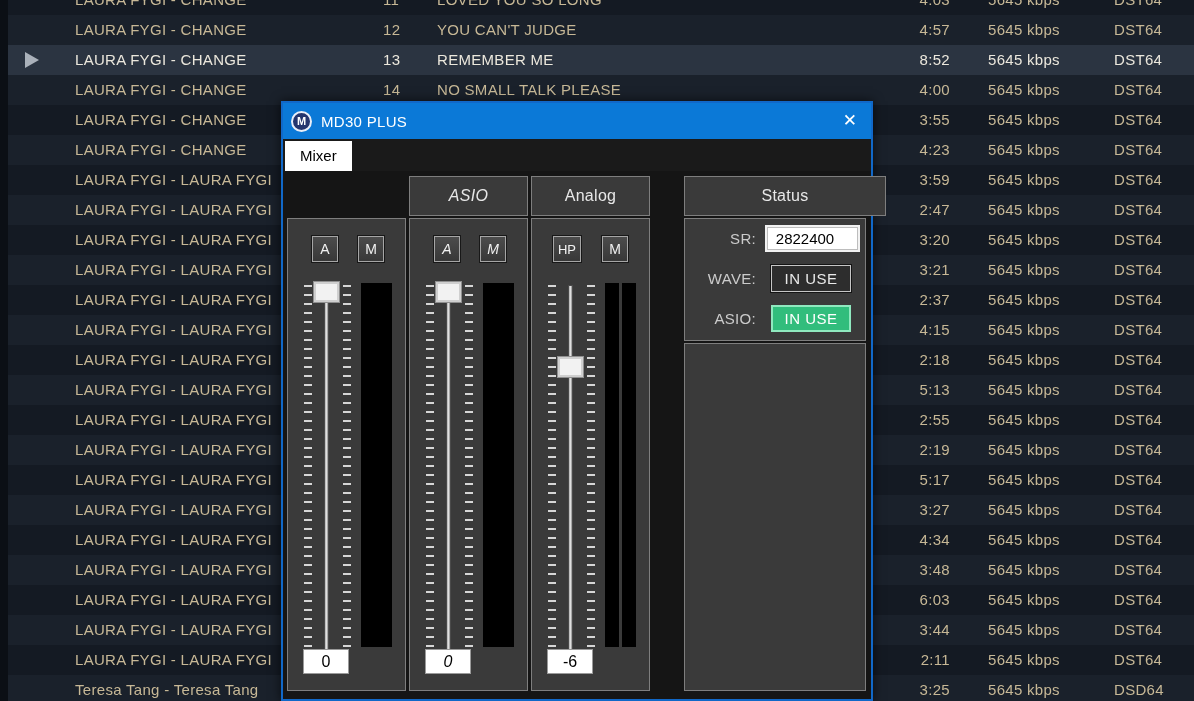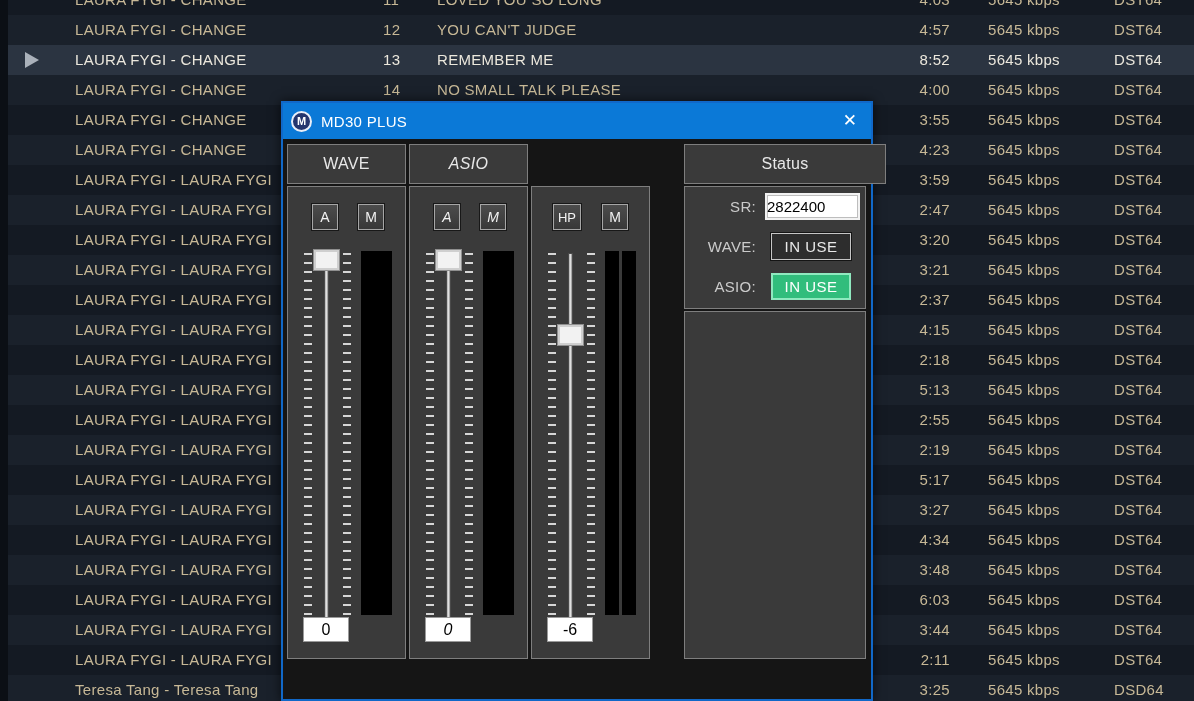--- a/index.html
+++ b/index.html
@@ -66,21 +66,21 @@
   .valuebox { position:absolute; left:15px; top:430px; width:46px; height:25px; background:#fff;
               border:1px solid #9a9a9a; color:#000; font-size:16px; text-align:center; line-height:23px; }
 
   .status-header { left:401px; top:5px; width:202px; height:40px; }
   .status-body   { left:401px; top:47px; width:182px; height:123px; }
   .status-extra  { left:401px; top:172px; width:182px; height:348px; }
   .srow { position:absolute; left:0; width:182px; height:27px; }
   .slabel { position:absolute; right:111px; color:#cbcbcb; font-size:15px; line-height:27px; letter-spacing:.3px; }
   .svalue { position:absolute; font-size:15px; letter-spacing:.5px; }
   .svalue.field { left:80px; width:95px; height:27px; background:#fff; border:2px solid #f2f2f2;
-                  box-shadow:inset 0 0 0 1px #bdbdbd; color:#000; text-align:left;
+                  box-shadow:inset 0 0 0 1px #bdbdbd; color:#000; text-align:center;
                   line-height:23px; padding-right:15px; letter-spacing:0; }
   .svalue.dark  { left:86px; width:80px; height:27px; background:#2d2d2d; border:1px solid #c6c6c6;
                   outline:1px solid #141414; color:#e9e9e9; text-align:center; line-height:25px; }
   .svalue.green { left:86px; width:80px; height:27px; background:#31bd7c; border:2px solid #8fe9bf;
                   color:#fff; text-align:center; line-height:23px; }
 </style>
 </head>
 <body>
 
 <div class="screen">
@@ -328,20 +328,23 @@
   <div class="left-edge"></div>
 
   <div class="dialog">
     <div class="titlebar">
       <span class="app-icon">
         <span>M</span>
       </span>
       <span class="dlg-title">MD30 PLUS</span>
       <span class="close-x">✕</span>
     </div>
+    <div class="tabstrip">
+      <span class="tab">Mixer</span>
+    </div>
     <div class="dlg-body">
       <div class="panelbox status-header hdr">
         <span>Status</span>
       </div>
       <div class="panelbox status-body">
   <div class="srow" style="top: 6px;">
     <span class="slabel">SR:</span>
     <span class="svalue field">2822400</span>
   </div>
 
@@ -351,23 +354,20 @@
   </div>
 
   <div class="srow" style="top: 86px;">
     <span class="slabel">ASIO:</span>
     <span class="svalue green">IN USE</span>
   </div>
 </div>
       <div class="panelbox status-extra"></div>
 
   <div class="channel" style="left: 4px;">
-    <div class="panelbox ch-header hdr">
-      <span>WAVE</span>
-    </div>
     <div class="panelbox ch-body">
       <span class="chbtn btn1">A</span>
       <span class="chbtn btn2">M</span>
       <div class="ticks left"></div>
       <div class="rail"></div>
       <div class="ticks right"></div>
       <div class="thumb" style="top: 62px;"></div>
       <div class="meter single">
               <i></i>
             </div>
@@ -387,20 +387,23 @@
       <div class="ticks right"></div>
       <div class="thumb" style="top: 62px;"></div>
       <div class="meter single">
               <i></i>
             </div>
       <div class="valuebox">0</div>
     </div>
   </div>
 
   <div class="channel" style="left: 248px;">
+    <div class="panelbox ch-header hdr">
+      <span>Analog</span>
+    </div>
     <div class="panelbox ch-body">
       <span class="chbtn btn1 wide">HP</span>
       <span class="chbtn btn2">M</span>
       <div class="ticks left"></div>
       <div class="rail"></div>
       <div class="ticks right"></div>
       <div class="thumb" style="top: 137px;"></div>
       <div class="meter dual">
               <i></i>
               <i></i>

